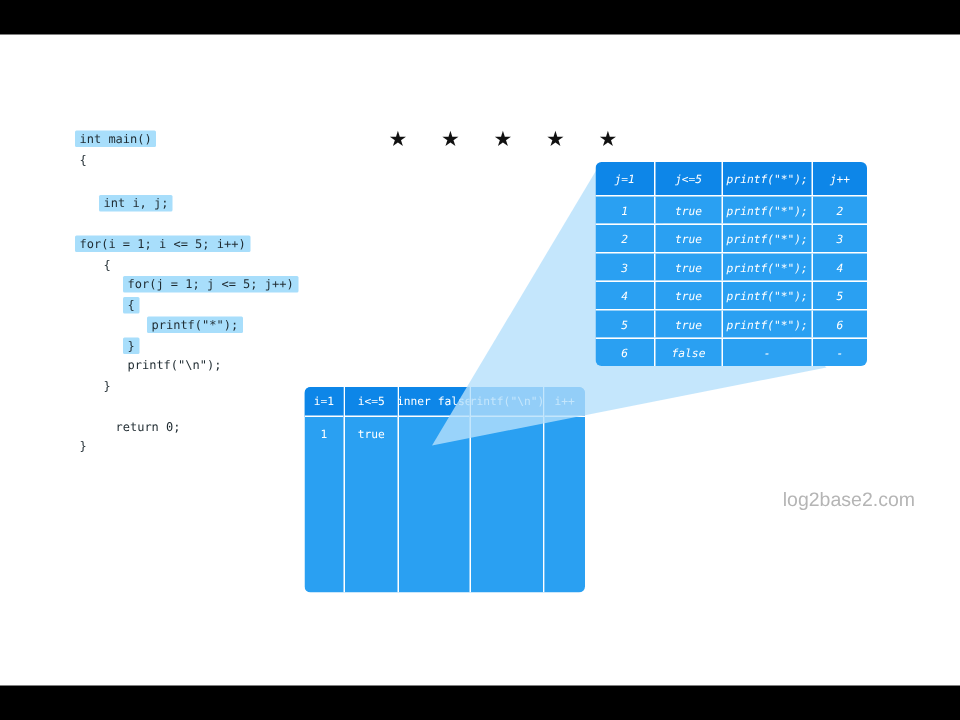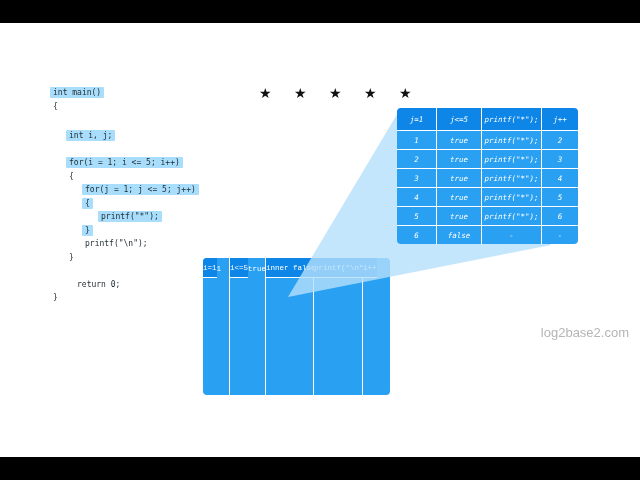--- a/index.html
+++ b/index.html
@@ -37,46 +37,46 @@
   .t-inner .trow .tcell:last-child{border-right:none;}
   .t-inner .trow .tcell:nth-child(1){width:40px;}
   .t-inner .trow .tcell:nth-child(2){width:45px;}
   .t-inner .trow .tcell:nth-child(3){width:60px;}
   .t-inner .trow .tcell:nth-child(4){width:36px;}
 
   
   .t-outer{position:absolute;left:203px;top:258px;width:187px;height:137px;display:flex;
            border-radius:4px;overflow:hidden;}
   .t-outer .tcol{background:var(--table-body);border-right:1px solid #fff;box-sizing:border-box;
-                 display:flex;font-family:Liberation Mono, monospace;}
+                 display:flex;flex-direction:column;}
   .t-outer .tcol:last-child{border-right:none;}
   .t-outer .tcell.thead{background:var(--table-header);border-bottom:1px solid #fff;height:20px;flex:0 0 auto;}
   .t-outer .tcell{height:22px;flex:0 0 auto;}
   .t-outer .tcol:nth-child(1){width:27px;}
   .t-outer .tcol:nth-child(2){width:36px;}
   .t-outer .tcol:nth-child(3){width:48px;}
   .t-outer .tcol:nth-child(4){width:49px;}
   .t-outer .tcol:nth-child(5){width:27px;}
 
-  .watermark{position:absolute;right:11px;top:325px;font-size:13px;color:#b5b5b5;
+  .watermark{position:absolute;right:30px;top:325px;font-size:13px;color:#b5b5b5;
              font-family:"Liberation Sans","DejaVu Sans",sans-serif;}
 </style>
 </head>
 <body>
 
 <div class="stage">
 
   <div class="letterbox top"></div>
 
   <div class="code-block">
       <div class="code-line hl" style="margin-left: 0px;"><span>int main()</span></div>
       <div class="code-line" style="margin-left: 0px;"><span>{</span></div>
       <div class="code-line hl" style="margin-left: 16px; margin-top: 16px;"><span>int i, j;</span></div>
       <div class="code-line" style="margin-left: 0px;"></div>
-      <div class="code-line hl" style="margin-left: 16px;"><span>for(i = 1; i &lt;= 5; i++)</span></div>
+      <div class="code-line hl" style="margin-left: 0;"><span>for(i = 1; i &lt;= 5; i++)</span></div>
       <div class="code-line" style="margin-left: 16px;"><span>{</span></div>
       <div class="code-line hl" style="margin-left: 32px;"><span>for(j = 1; j &lt;= 5; j++)</span></div>
       <div class="code-line hl" style="margin-left: 32px;"><span>{</span></div>
       <div class="code-line hl" style="margin-left: 48px;"><span>printf("*");</span></div>
       <div class="code-line hl" style="margin-left: 32px;"><span>}</span></div>
       <div class="code-line" style="margin-left: 32px;"><span>printf("\n");</span></div>
       <div class="code-line" style="margin-left: 16px;"><span>}</span></div>
       <div class="code-line" style="margin-left: 0px;"></div>
       <div class="code-line" style="margin-left: 24px;"><span>return 0;</span></div>
       <div class="code-line" style="margin-left: 0px;"><span>}</span></div>

